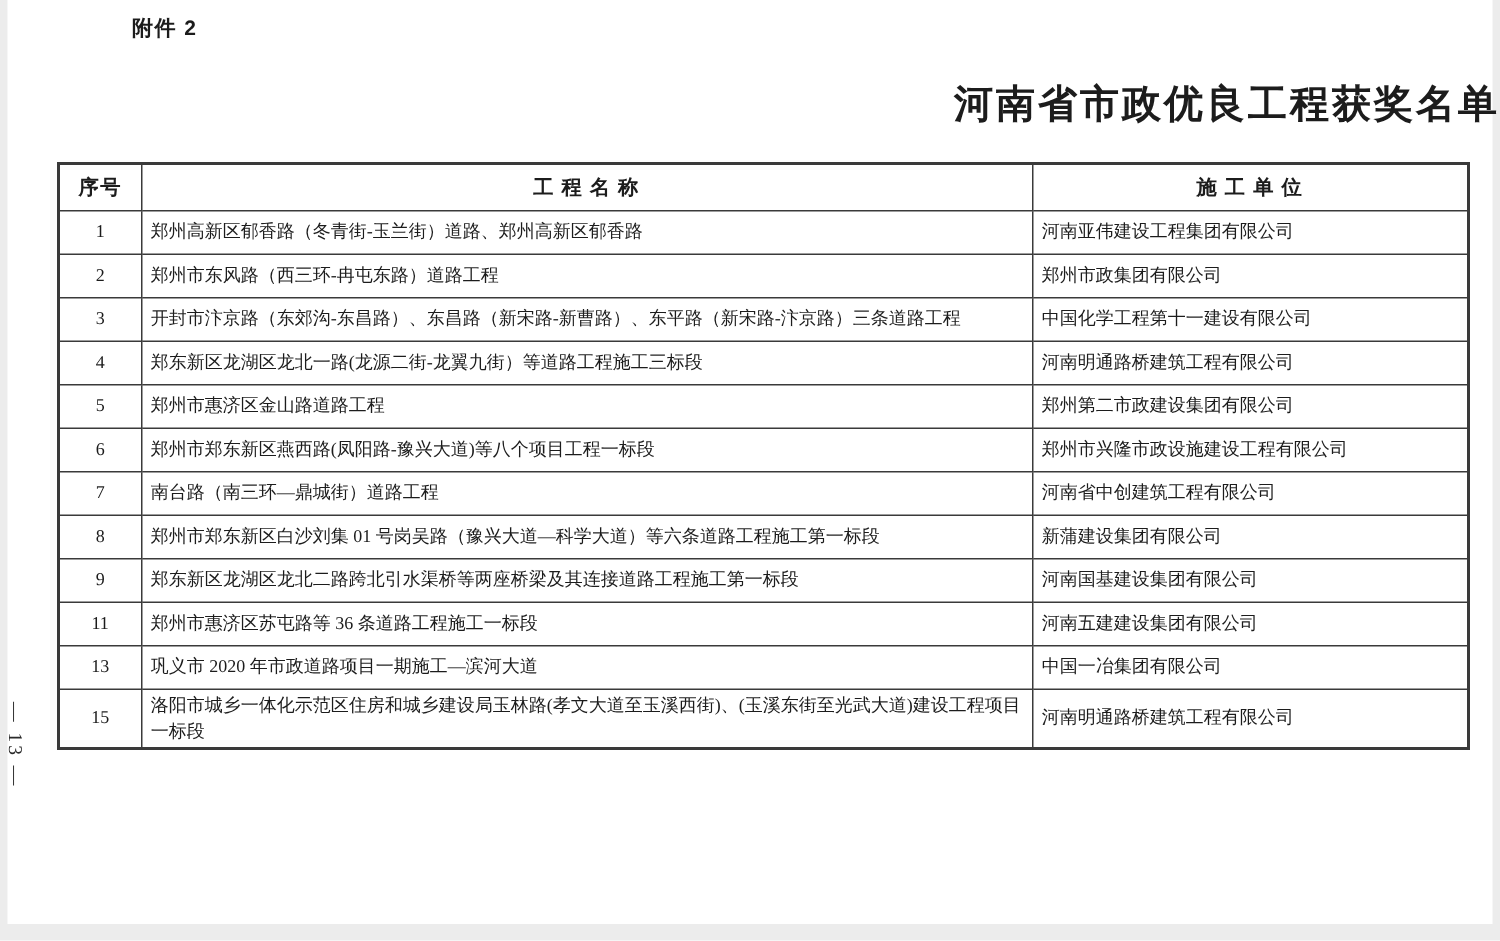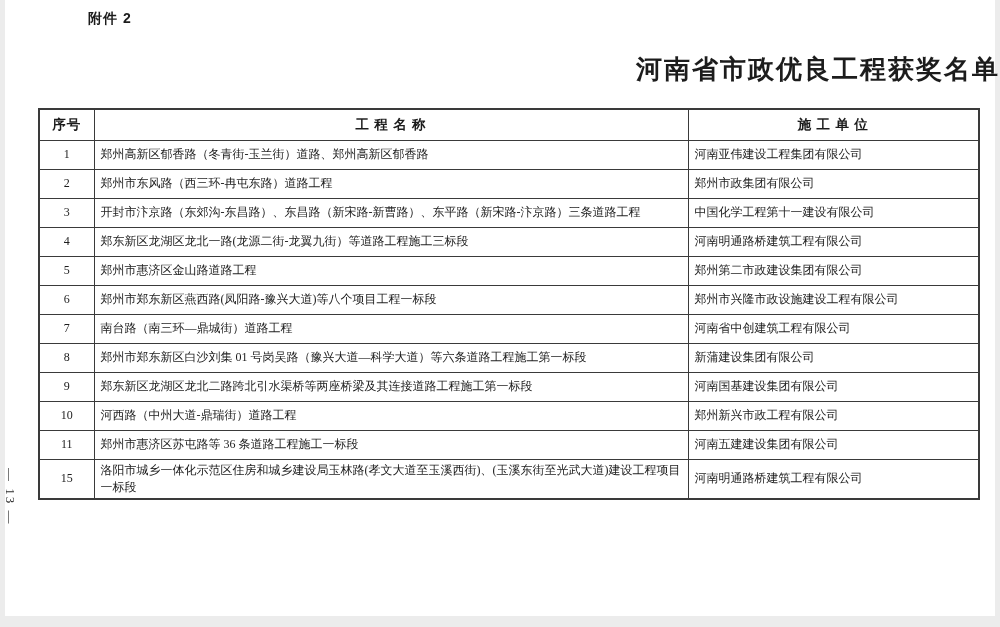--- a/index.html
+++ b/index.html
@@ -140,28 +140,28 @@
     <td class="no-cell">8</td>
     <td class="project-cell">郑州市郑东新区白沙刘集 01 号岗吴路（豫兴大道—科学大道）等六条道路工程施工第一标段</td>
     <td class="company-cell">新蒲建设集团有限公司</td>
   </tr>
       <tr>
     <td class="no-cell">9</td>
     <td class="project-cell">郑东新区龙湖区龙北二路跨北引水渠桥等两座桥梁及其连接道路工程施工第一标段</td>
     <td class="company-cell">河南国基建设集团有限公司</td>
   </tr>
       <tr>
-    <td class="no-cell">10</td>
-    <td class="project-cell">河西路（中州大道-鼎瑞街）道路工程</td>
-    <td class="company-cell">郑州新兴市政工程有限公司</td>
-  </tr>
-      <tr>
     <td class="no-cell">11</td>
     <td class="project-cell">郑州市惠济区苏屯路等 36 条道路工程施工一标段</td>
     <td class="company-cell">河南五建建设集团有限公司</td>
+  </tr>
+      <tr>
+    <td class="no-cell">13</td>
+    <td class="project-cell">巩义市 2020 年市政道路项目一期施工—滨河大道</td>
+    <td class="company-cell">中国一冶集团有限公司</td>
   </tr>
       <tr>
     <td class="no-cell">15</td>
     <td class="project-cell">洛阳市城乡一体化示范区住房和城乡建设局玉林路(孝文大道至玉溪西街)、(玉溪东街至光武大道)建设工程项目一标段</td>
     <td class="company-cell">河南明通路桥建筑工程有限公司</td>
   </tr>
     </tbody>
 </table>
 
 </body></html>

